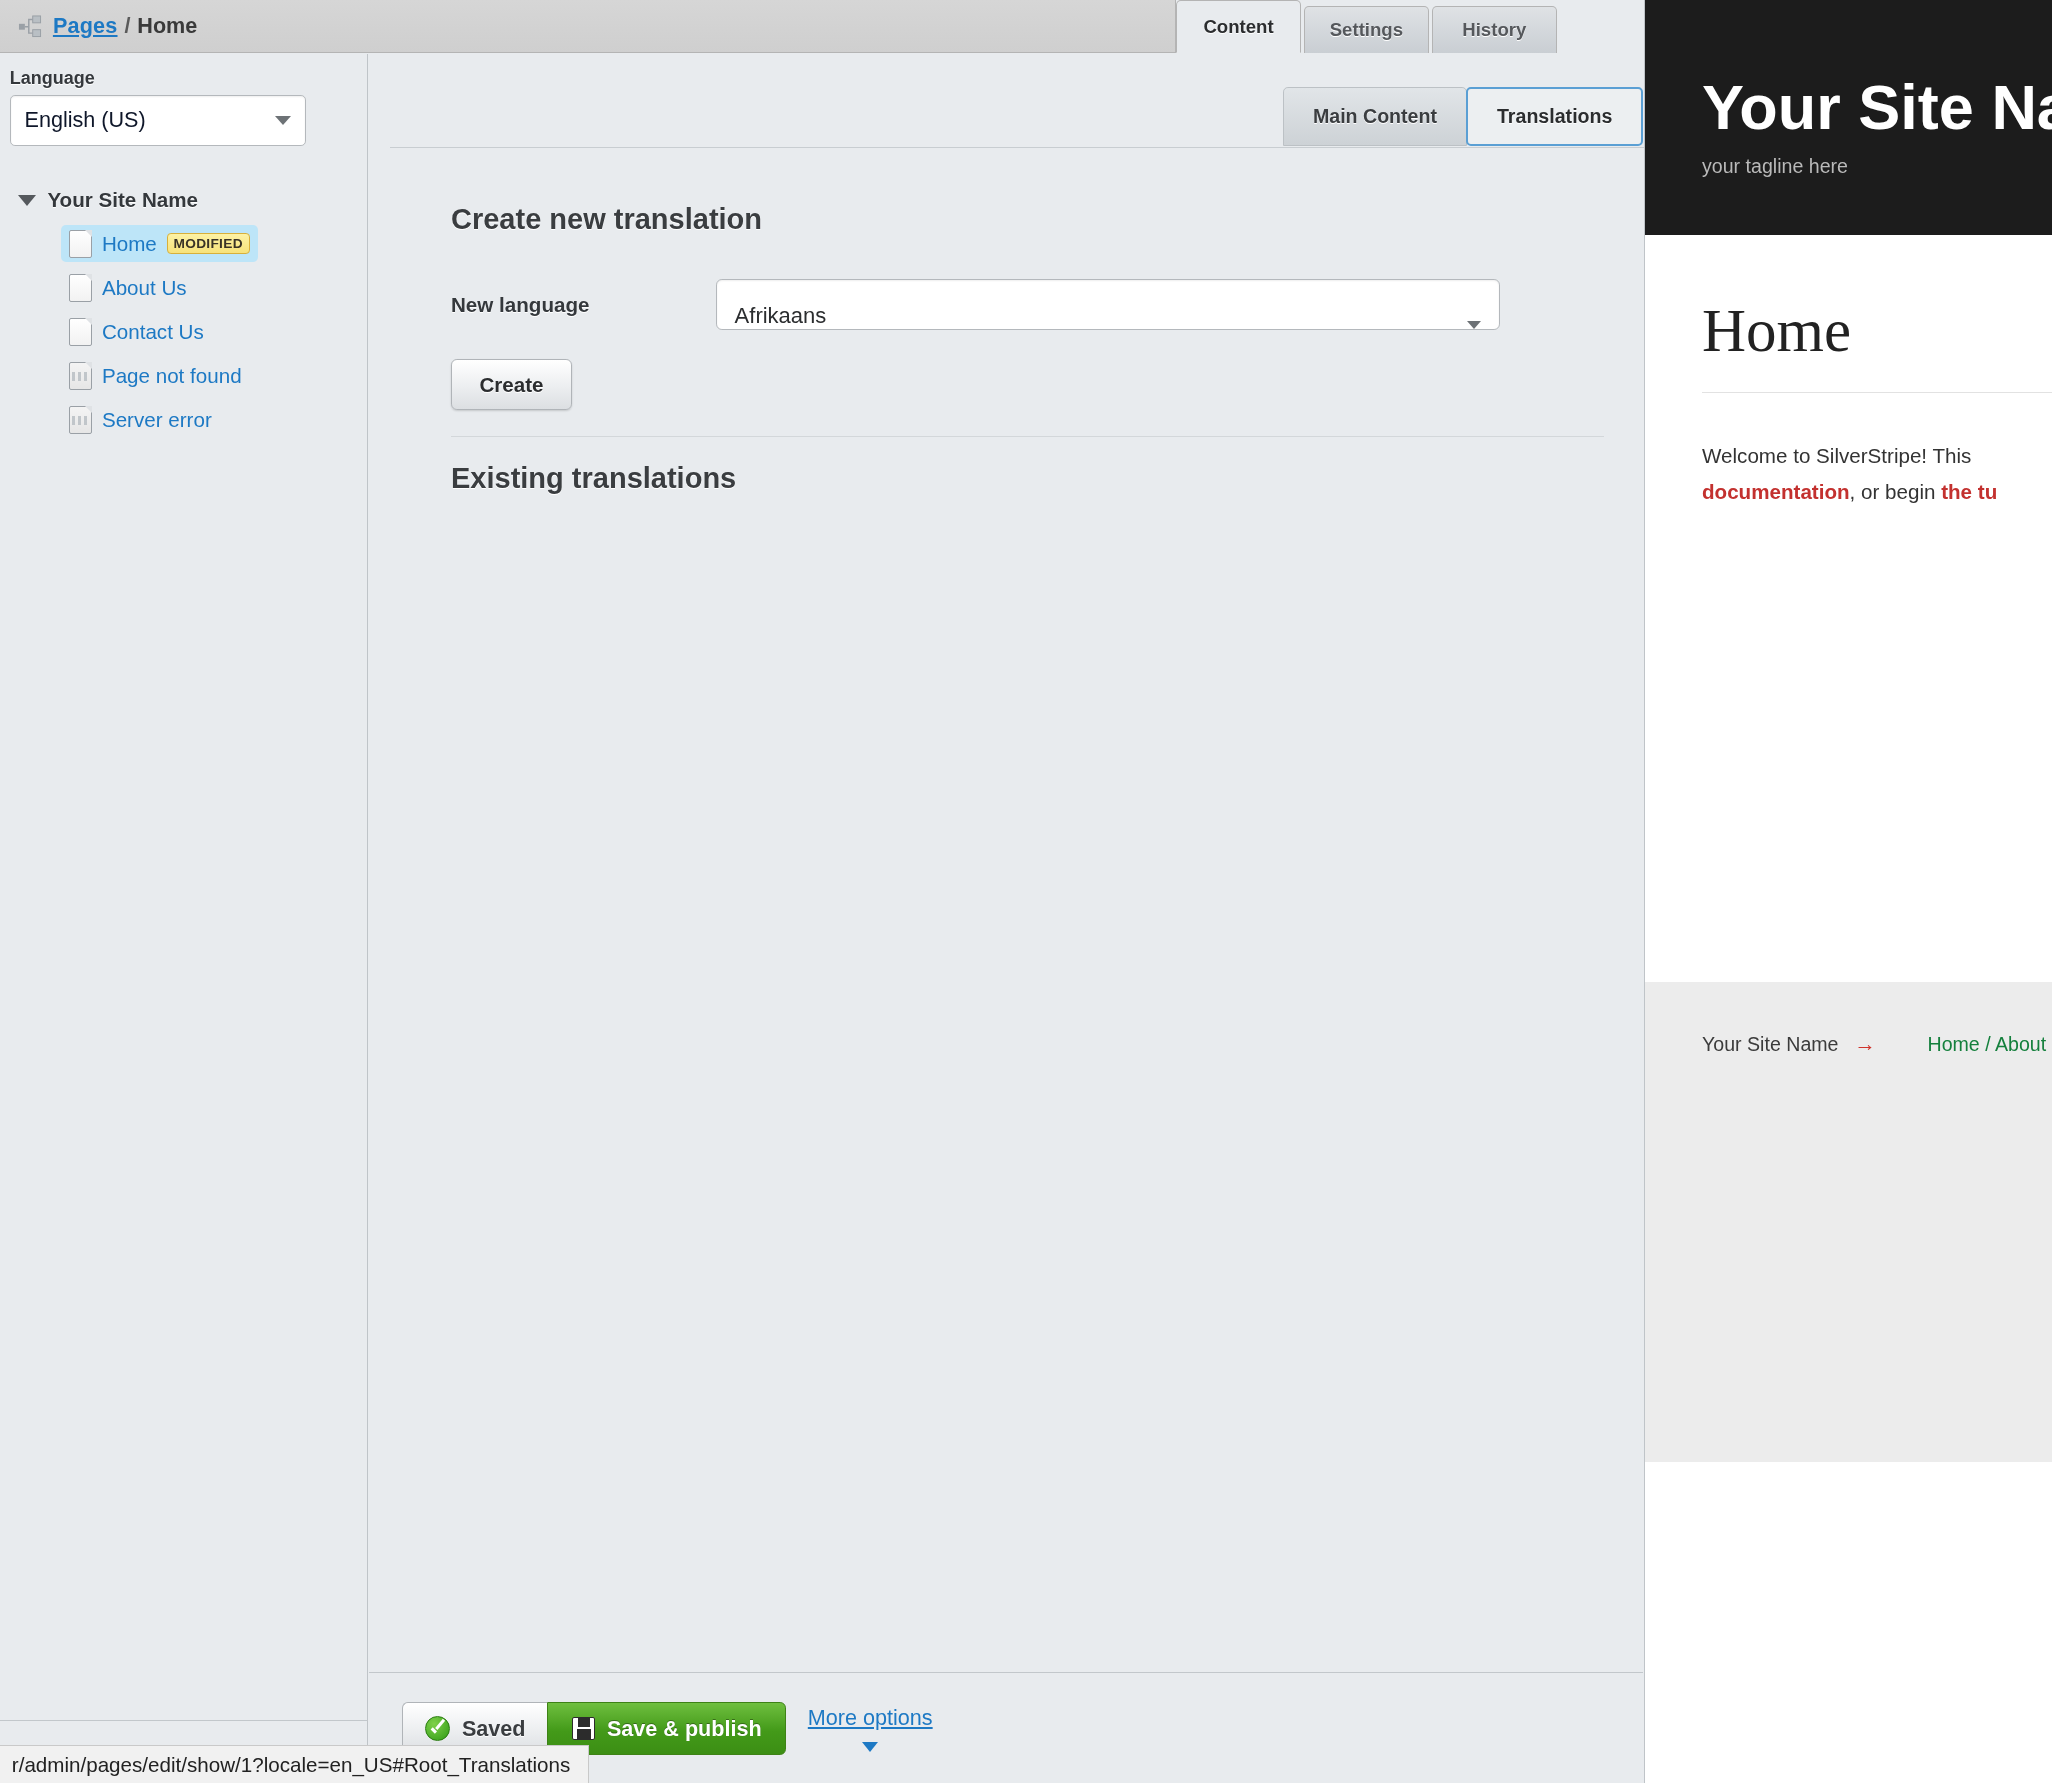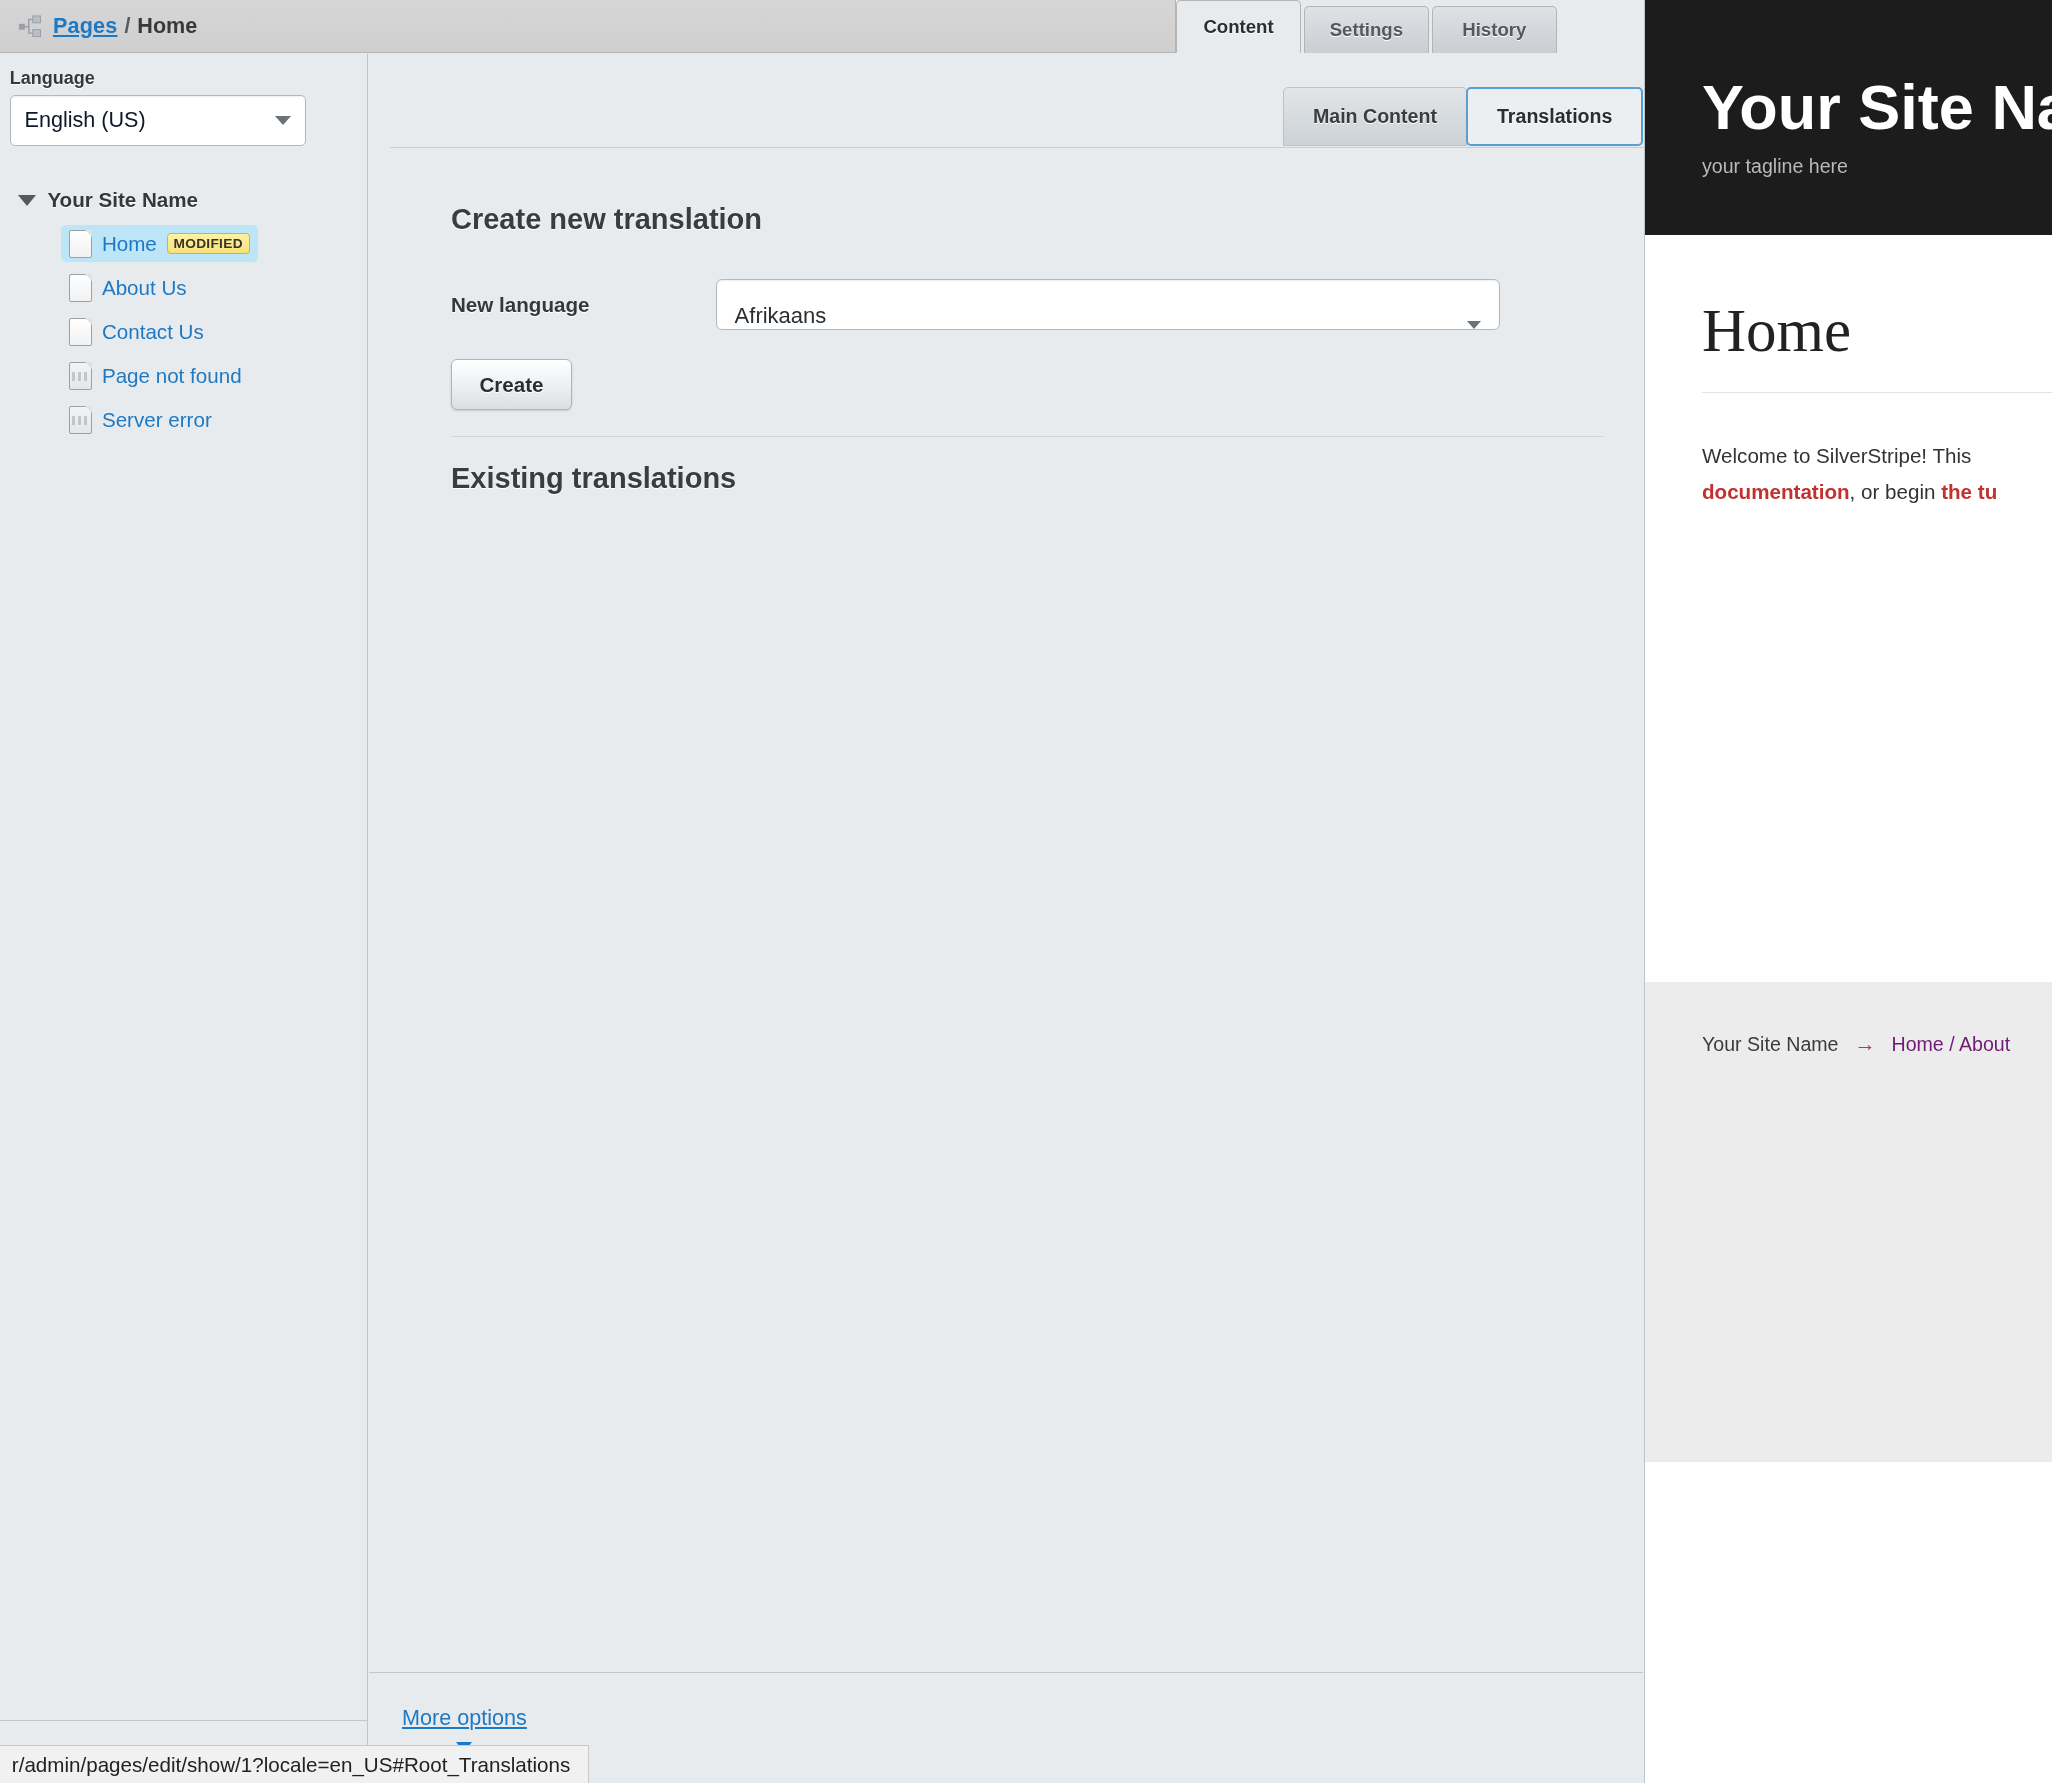--- a/index.html
+++ b/index.html
@@ -247,21 +247,21 @@
   .preview-rule { border: none; border-top: 1px solid #e2e2e2; margin: 25.5px 0 0 0; }
   .preview-p {
     font-size: 20.6px; color: #333; line-height: 1.75; margin-top: 45px;
     white-space: nowrap;
   }
   .preview-p a { color: #c3312f; text-decoration: none; font-weight: bold; }
   .preview-footer { background: #ececec; height: 480px; padding: 49px 0 0 57px; }
   .footer-line { display: flex; align-items: center; gap: 15.7px; font-size: 19.6px; white-space: nowrap;}
   .footer-site { color: #3b3b3b; }
   .arrow-red { color: #d0342c; font-size: 21.6px; }
-  .footer-nav { color: #701a75; }
+  .footer-nav { color: #15803d; margin-left: 36px; }
 
   
   .bottom-bar {
     position: absolute; left: 369px; top: 1672px;
     width: 1274px; height: 112px;
     background: #e8ebee; border-top: 1px solid #c2c7cb;
     display: flex; align-items: center; padding-left: 33px; gap: 21.6px;
   }
   .btn-group { display: flex; align-items: stretch; }
   .btn-saved {
@@ -456,20 +456,30 @@
     <div class="preview-footer">
       <div class="footer-line">
         <span class="footer-site">Your Site Name</span>
         <span class="arrow-red">→</span>
         <span class="footer-nav">Home / About</span>
       </div>
     </div>
   </div>
 
   <div class="bottom-bar">
+    <div class="btn-group">
+      <div class="btn-saved">
+        <span class="check-circle"></span>
+        <span>Saved</span>
+      </div>
+      <div class="btn-publish">
+        <span class="disk-icon"></span>
+        <span>Save &amp; publish</span>
+      </div>
+    </div>
     <a class="more-options" href="#">
       <span>More options</span>
       <span class="caret-blue"></span>
     </a>
   </div>
 
   <div class="status-url">r/admin/pages/edit/show/1?locale=en_US#Root_Translations</div>
 
 </div>
 

